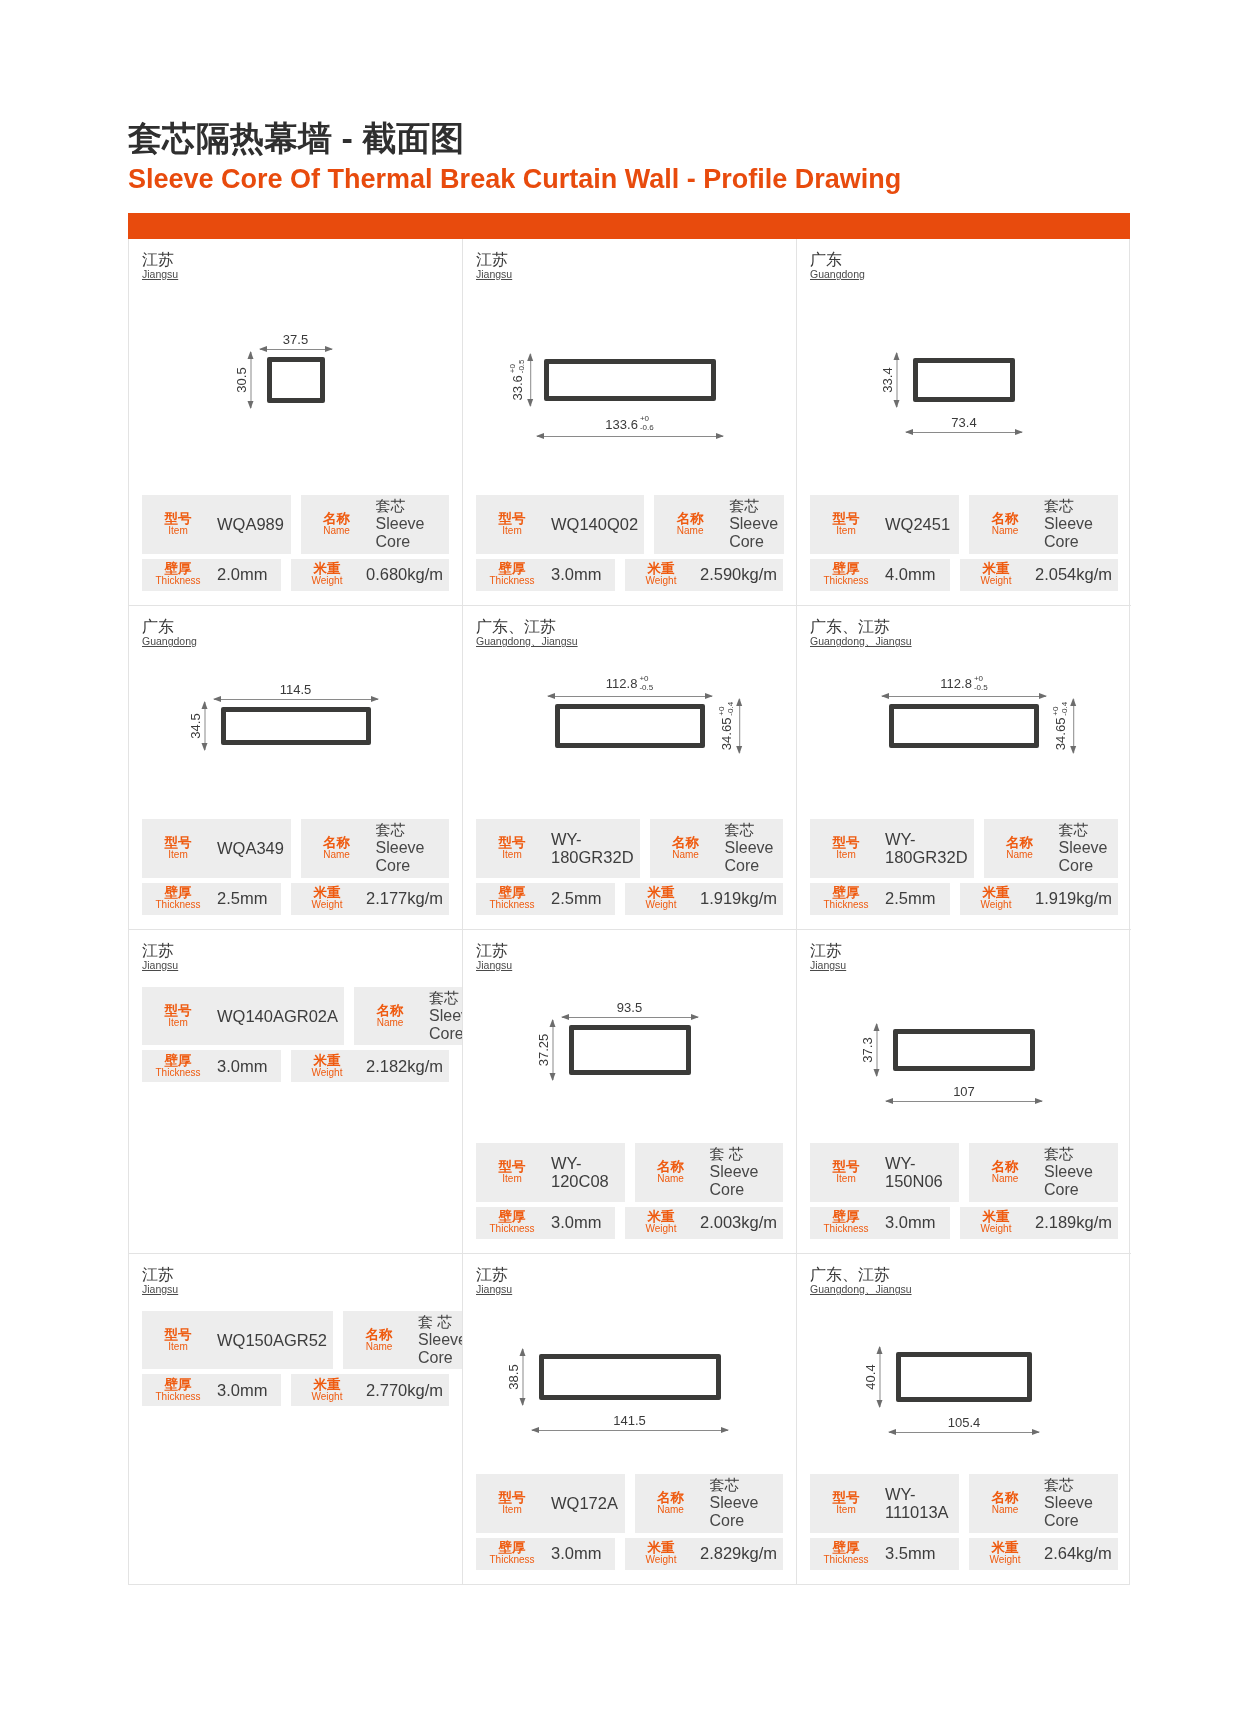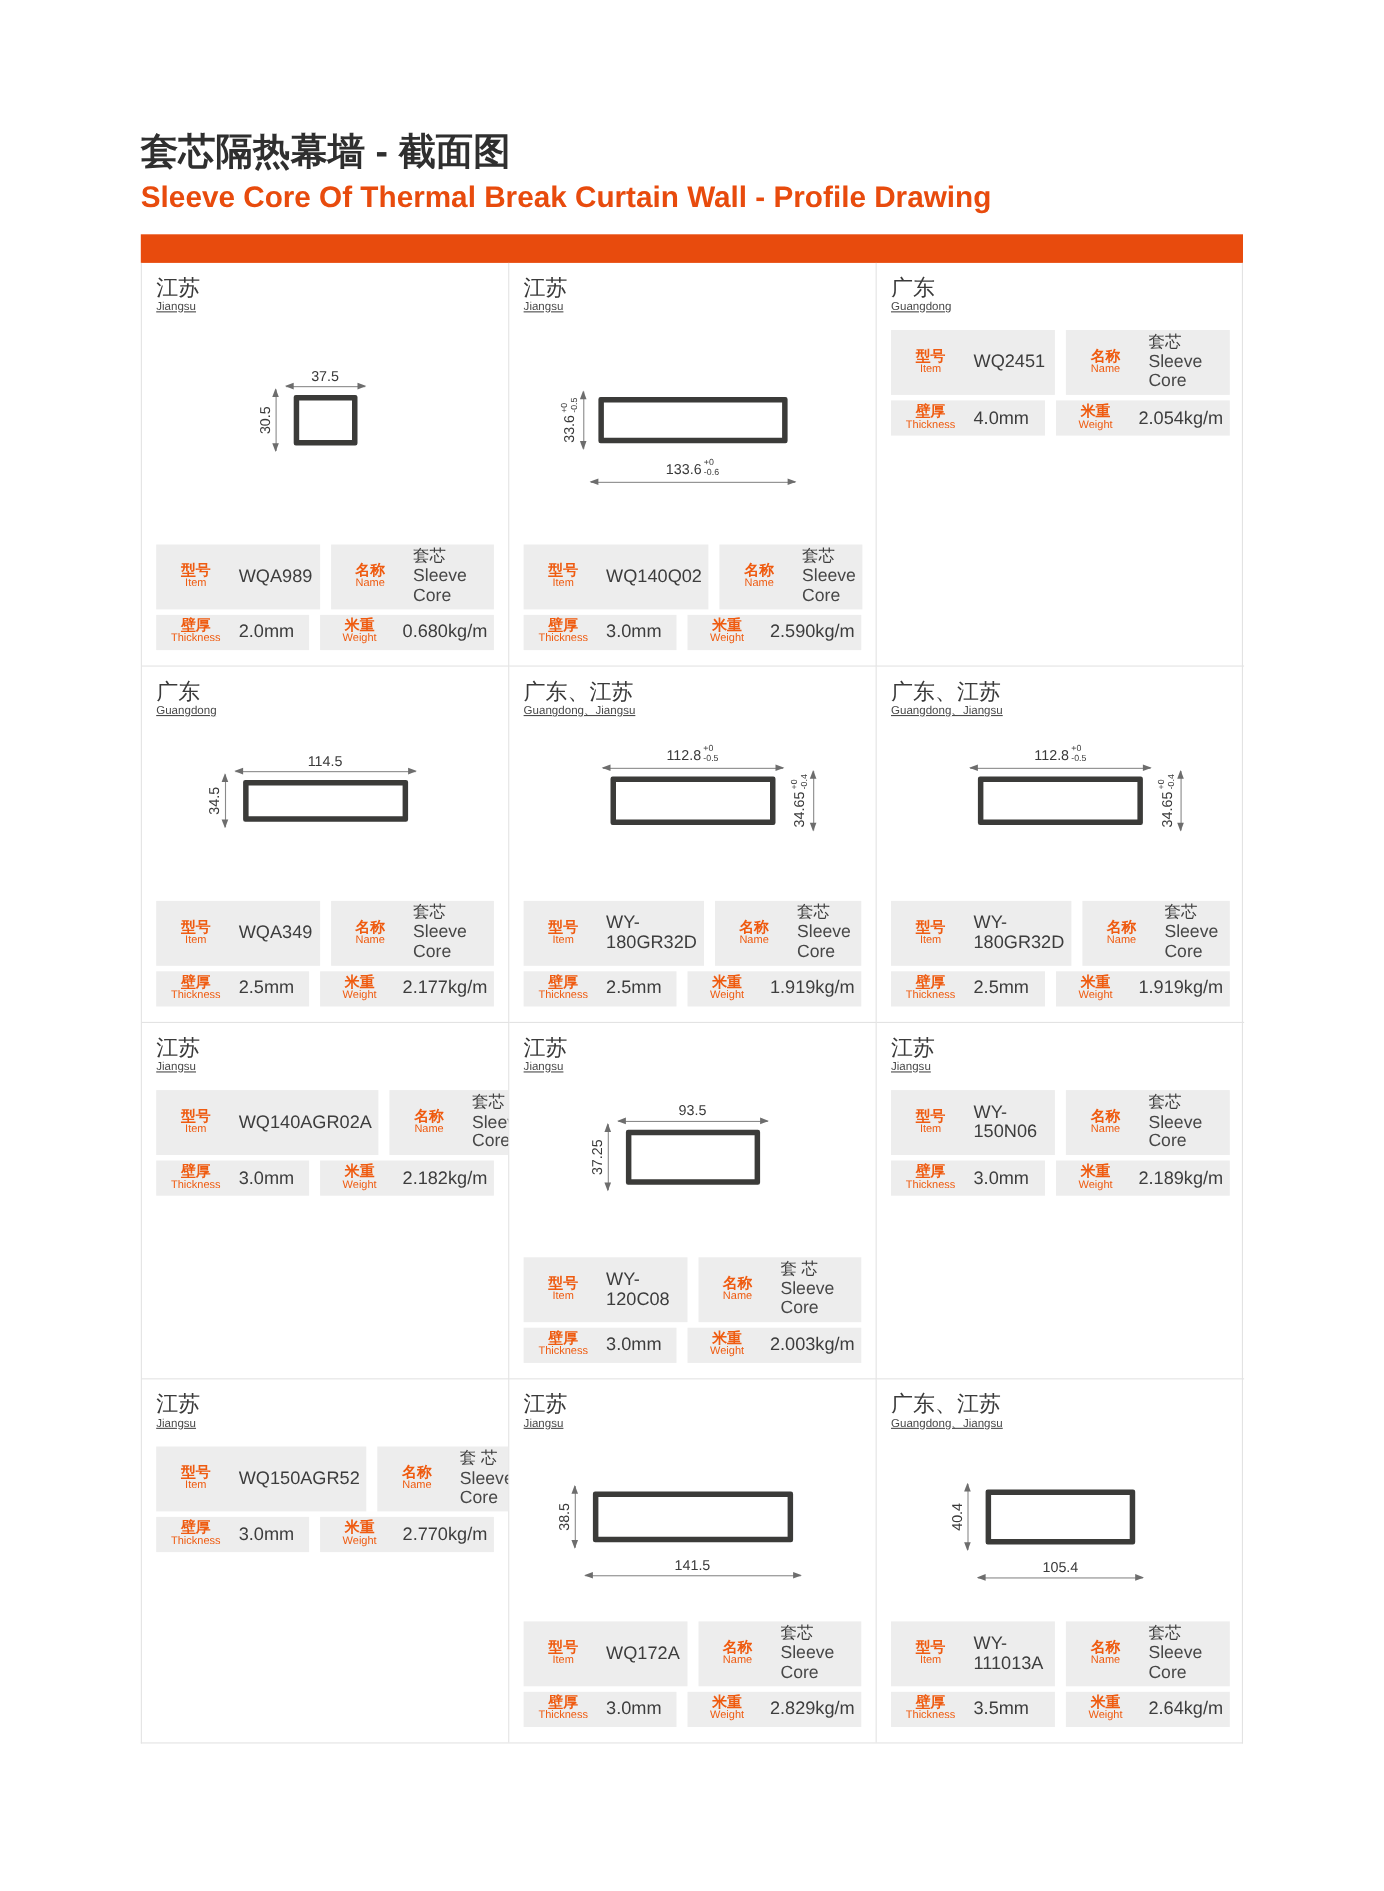--- a/index.html
+++ b/index.html
@@ -7,21 +7,21 @@
   .content{width:1002px;margin-left:128px;}
   .titleblock{padding-top:118px;}
   .title-cn{font-size:34px;font-weight:bold;color:#2f2f2f;line-height:1.2;margin:0;}
   .title-en{font-size:27px;font-weight:700;color:#e84b0d;line-height:1.25;margin:4px 0 0 0;}
   .divider-bar{height:26px;background:#e84b0d;margin-top:16px;}
   .grid{display:grid;grid-template-columns:repeat(3,334px);grid-template-rows:367px 324px 324px 330px;border:1px solid #e3e3e3;border-top:none;box-sizing:border-box;}
   .cell{border-right:1px solid #e3e3e3;border-bottom:1px solid #e3e3e3;box-sizing:border-box;display:flex;flex-direction:column;padding:12px 13px 14px 13px;overflow:hidden;}
   .cell:nth-child(3n){border-right:none;}
   .cell:nth-child(n+10){border-bottom:none;}
   .region{line-height:1.1;}
-  .rcn{font-size:20px;color:#3a3a3a;}
+  .rcn{font-size:16px;color:#3a3a3a;}
   .ren{font-size:10.5px;color:#4a4a4a;margin-top:1px;text-decoration:underline;}
   .draw{flex:1;display:flex;align-items:center;justify-content:center;}
   .dwrap{position:relative;width:var(--sw);height:var(--sh);}
   .shape{width:100%;height:100%;box-sizing:border-box;border:5px solid #3b3b39;border-radius:2px;background:#fff;}
   
   .cross{border:none;position:relative;}
   .cross .rail{position:absolute;left:0;right:0;height:5px;background:#3b3b39;}
   .cross .rail.r1{top:25px;}
   .cross .rail.r2{bottom:6px;}
   .cross .post{position:absolute;top:0;bottom:0;width:5px;background:#3b3b39;}
@@ -203,20 +203,39 @@
             </div>
         </div>
       </div>
     </section>
 
     <section class="cell">
       <header class="region">
         <div class="rcn">广东</div>
         <div class="ren">Guangdong</div>
       </header>
+      <div class="draw">
+        <div class="dwrap c2">
+          <div class="vslot left">
+              <div class="dim v">
+                <span class="dimtext">
+                  <span>33.4</span>
+                </span>
+                <span class="dline"></span>
+              </div>
+            </div>
+          <div class="dim h bottom">
+              <span class="dimtext">
+                <span>73.4</span>
+              </span>
+              <span class="dline"></span>
+            </div>
+          <div class="shape"></div>
+        </div>
+      </div>
       <div class="spec">
         <div class="srow">
           <div class="scell">
               <div class="slabel">
                 <span class="lcn">型号</span>
                 <span class="len">Item</span>
               </div>
               <div class="sval">WQ2451</div>
             </div>
           <div class="scell">
@@ -559,20 +578,39 @@
             </div>
         </div>
       </div>
     </section>
 
     <section class="cell">
       <header class="region">
         <div class="rcn">江苏</div>
         <div class="ren">Jiangsu</div>
       </header>
+      <div class="draw">
+        <div class="dwrap c8">
+          <div class="vslot left">
+              <div class="dim v">
+                <span class="dimtext">
+                  <span>37.3</span>
+                </span>
+                <span class="dline"></span>
+              </div>
+            </div>
+          <div class="dim h bottom">
+              <span class="dimtext">
+                <span>107</span>
+              </span>
+              <span class="dline"></span>
+            </div>
+          <div class="shape"></div>
+        </div>
+      </div>
       <div class="spec">
         <div class="srow">
           <div class="scell">
               <div class="slabel">
                 <span class="lcn">型号</span>
                 <span class="len">Item</span>
               </div>
               <div class="sval">WY-150N06</div>
             </div>
           <div class="scell">

